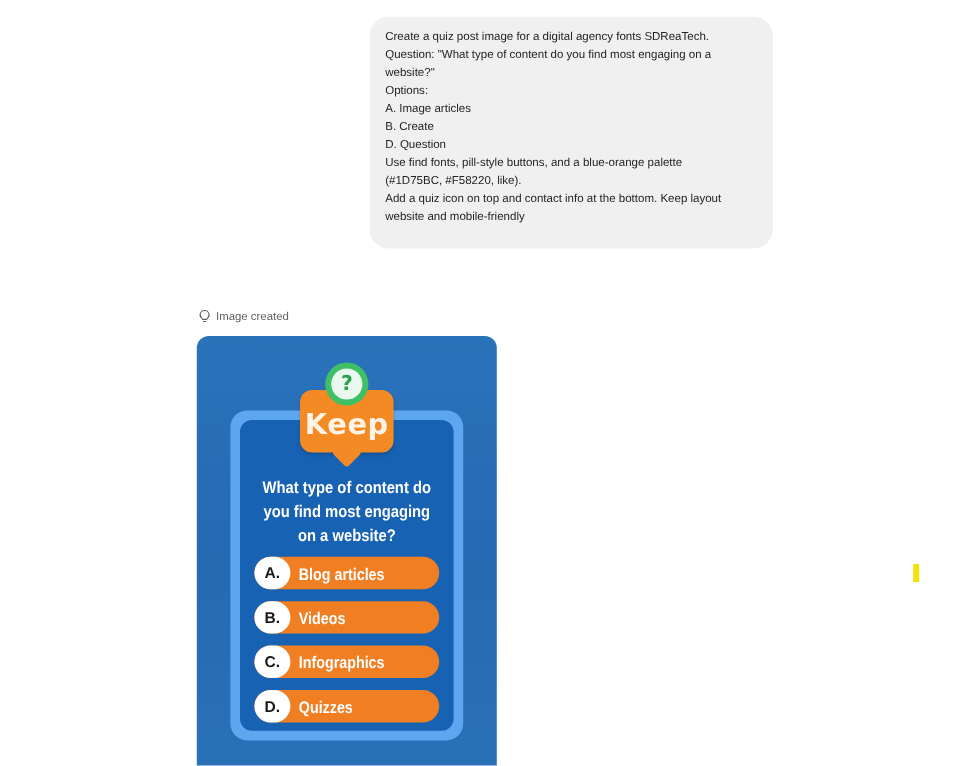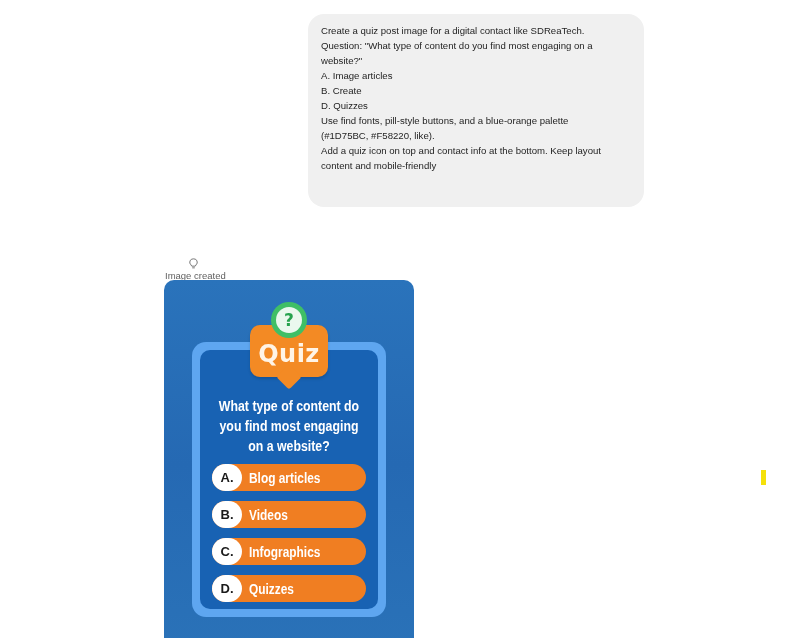--- a/index.html
+++ b/index.html
@@ -8,21 +8,21 @@
 
   .user-bubble {
     position: absolute; left: 308px; top: 14px; width: 336px; height: 193px;
     background: #f0f0f0; border-radius: 16px; padding: 9px 13px;
     font-size: 9.6px; line-height: 15px; color: #242424;
   }
   .user-bubble .line { display: block; white-space: nowrap; }
 
   .status {
     position: absolute; left: 165px; top: 258px; display: flex; align-items: center;
-    font-size: 9.5px; color: #616161; flex-direction: column;
+    font-size: 9.5px; color: #616161;
   }
   .status svg { width: 11px; height: 12px; margin-right: 4px; }
 
   .gen-image {
     position: absolute; left: 164px; top: 280px; width: 250px; height: 370px;
     border-radius: 10px 10px 0 0; overflow: hidden;
     background: linear-gradient(180deg, #2a73bb 0%, #2569b3 50%, #2a72b8 100%);
   }
   .frame-outer {
     position: absolute; left: 28px; top: 62px; width: 194px; height: 275px;
@@ -75,47 +75,48 @@
   }
 
   .marker {
     position: absolute; left: 761px; top: 470px; width: 5px; height: 15px; background: #f5e10a;
   }
 </style>
 </head>
 <body>
 
 <div class="user-bubble">
-  <span class="line">Create a quiz post image for a digital contact like SDReaTech.</span>
+  <span class="line">Create a quiz post image for a digital agency fonts SDReaTech.</span>
   <span class="line">Question: "What type of content do you find most engaging on a</span>
   <span class="line">website?"</span>
+  <span class="line">Options:</span>
   <span class="line">A. Image articles</span>
   <span class="line">B. Create</span>
-  <span class="line">D. Quizzes</span>
+  <span class="line">D. Question</span>
   <span class="line">Use find fonts, pill-style buttons, and a blue-orange palette</span>
   <span class="line">(#1D75BC, #F58220, like).</span>
   <span class="line">Add a quiz icon on top and contact info at the bottom. Keep layout</span>
-  <span class="line">content and mobile-friendly</span>
+  <span class="line">website and mobile-friendly</span>
 </div>
 
 <div class="status">
   <svg viewBox="0 0 12 14">
     <path d="M6 1 A4 4 0 0 1 9 8 L8 9.5 L4 9.5 L3 8 A4 4 0 0 1 6 1 Z" fill="none" stroke="#616161" stroke-width="1"></path>
     <line x1="4.5" y1="11.5" x2="7.5" y2="11.5" stroke="#616161" stroke-width="1"></line>
   </svg>
   <span>Image created</span>
 </div>
 
 <div class="gen-image">
   <div class="frame-outer">
     <div class="frame-inner"></div>
   </div>
 
   <div class="quiz-badge">
-    <span>Quiz</span>
+    <span>Keep</span>
   </div>
   <div class="q-circle">
     <div class="inner">?</div>
   </div>
 
   <div class="question">What type of content do you find most engaging on a website?</div>
 
   <div class="option" style="top:184px;">
     <span class="letter">A.</span>
     <span class="label">Blog articles</span>

